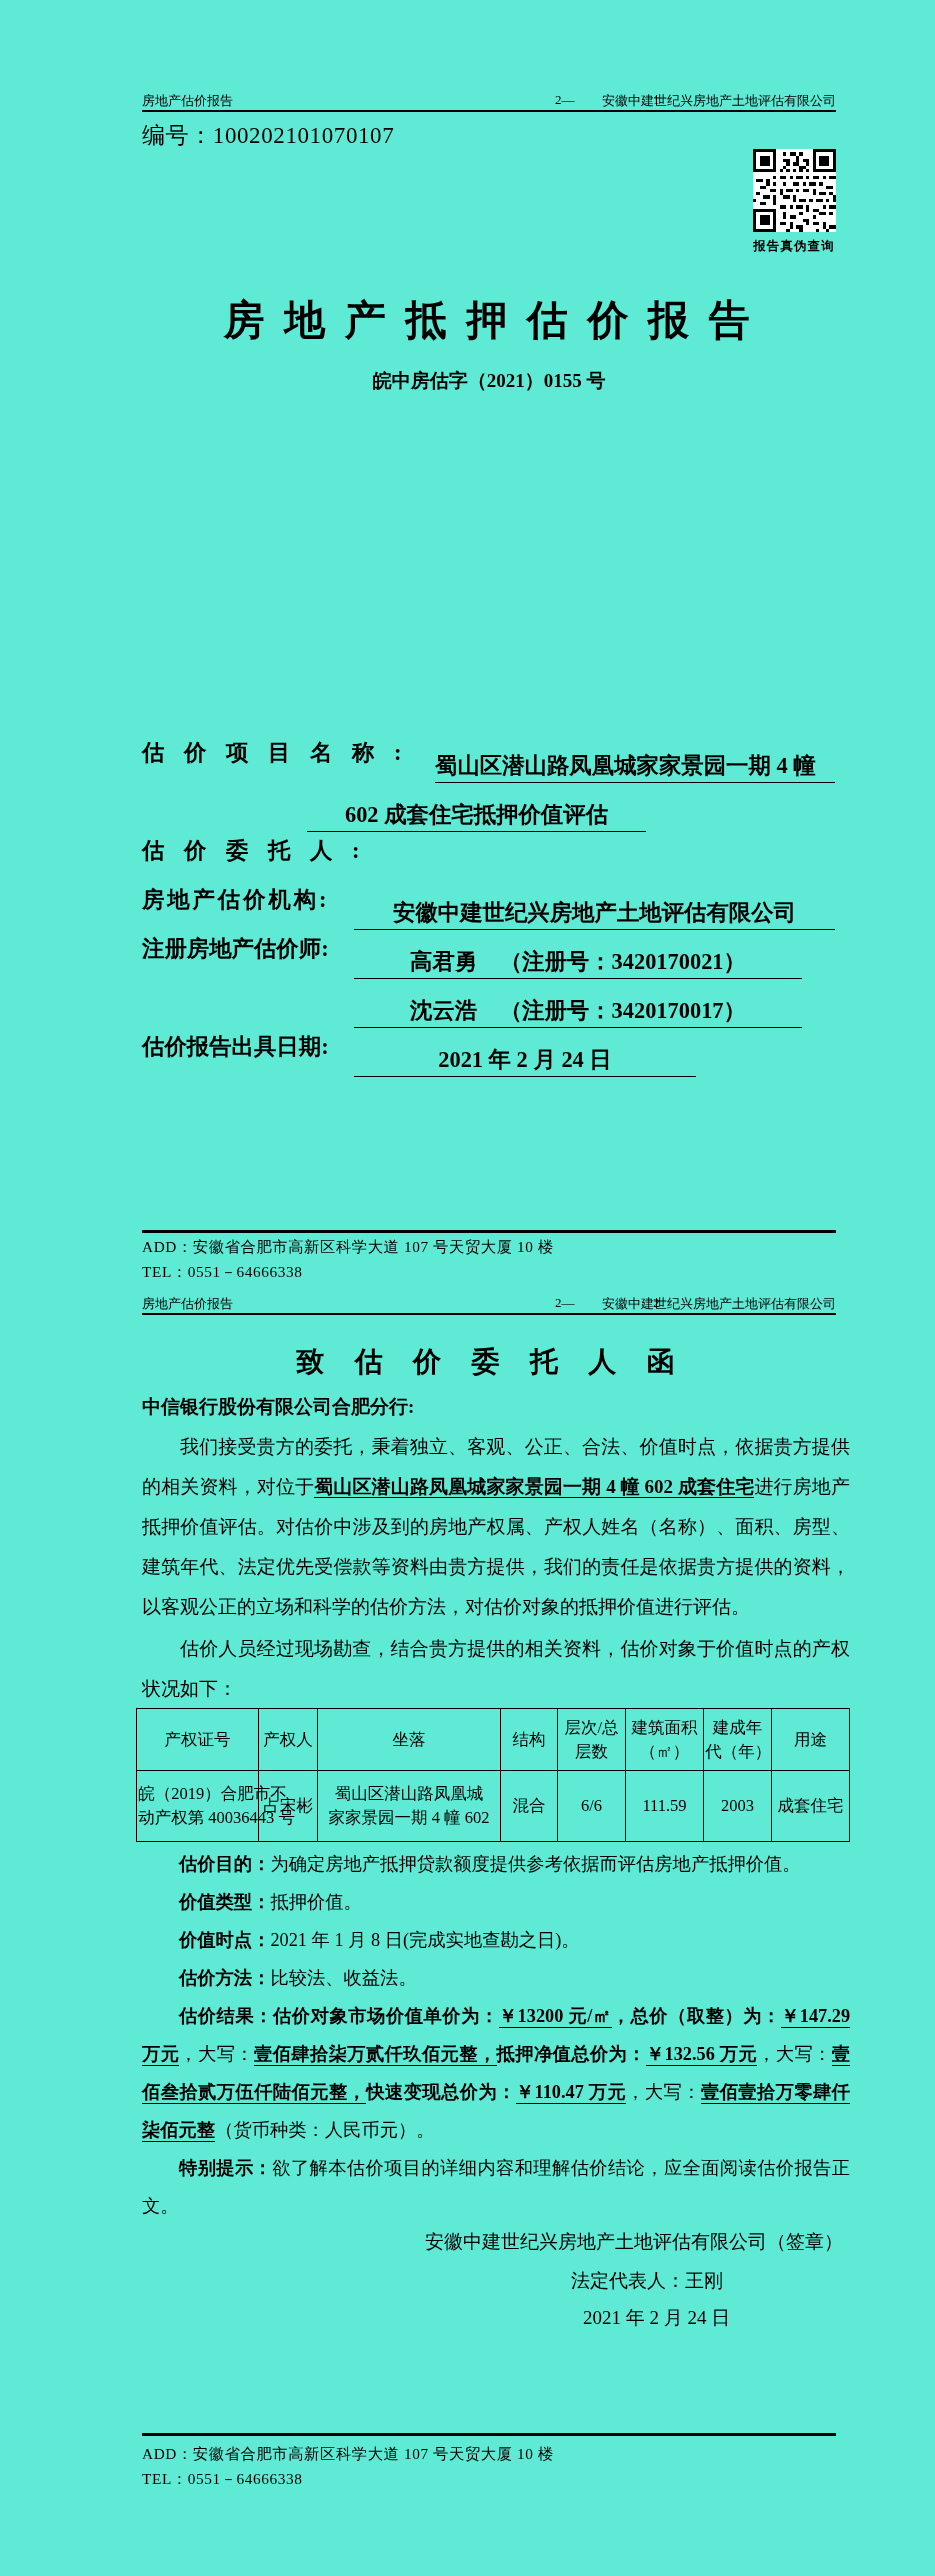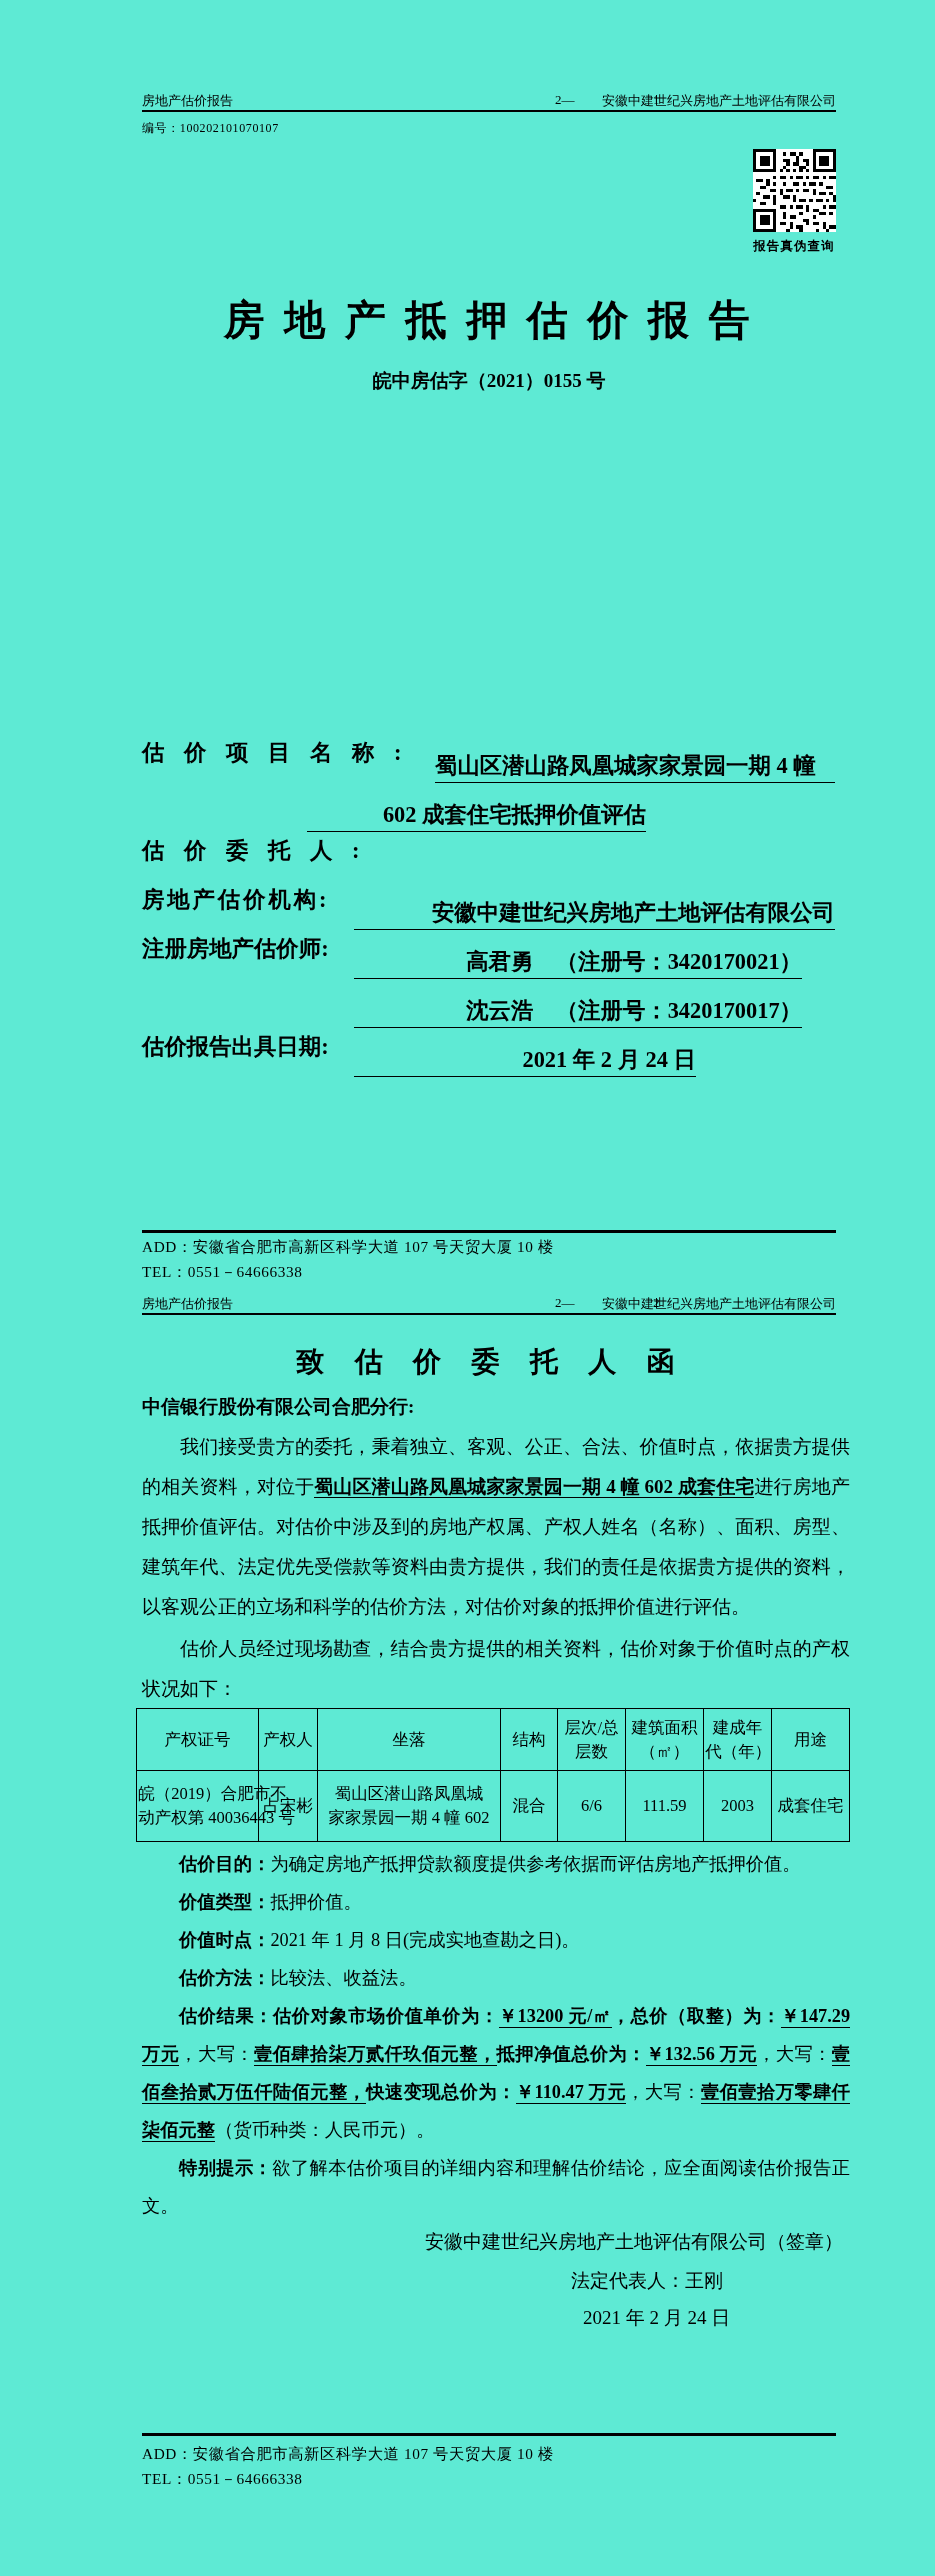--- a/index.html
+++ b/index.html
@@ -9,36 +9,36 @@
 
   
   .run-head { position:absolute; left:142px; width:694px; height:16.5px; font-size:13px; }
   .rh-left  { position:absolute; left:0; top:0; }
   .rh-mid   { position:absolute; left:413px; top:0; }
   .rh-pgno  { position:absolute; left:511px; top:0; }
   .rh-right { position:absolute; right:0; top:0; }
   .head-rule { position:absolute; left:142px; width:694px; height:2.4px; background:#000; }
 
   
-  .report-no { position:absolute; left:142px; top:120px; font-size:12px; letter-spacing:0.6px; }
+  .report-no { position:absolute; left:142px; top:120px; font-size:23px; letter-spacing:0.6px; }
   .qr-box { position:absolute; left:753px; top:149px; width:83px; height:83px; }
   .qr-box svg { width:100%; height:100%; display:block; }
   .qr-cap { position:absolute; left:749px; top:238px; width:90px; text-align:center;
             font-size:12.4px; font-weight:bold; letter-spacing:1.2px; }
   .big-title { position:absolute; left:142px; top:293px; width:694px; text-align:center;
                font-size:41px; font-weight:bold; letter-spacing:4.7px; white-space:nowrap; }
   .doc-num { position:absolute; left:142px; top:368px; width:694px; text-align:center;
              font-size:19px; font-weight:bold; }
 
   .cover-fields { position:absolute; left:142px; top:734px; width:694px; }
   .cf-row { position:relative; height:49px; font-size:22.4px; font-weight:bold; }
   .cf-label { position:absolute; left:0; bottom:15px; white-space:nowrap; }
   .cf-label.sp { letter-spacing:3.5px; word-spacing:7px; }
   .cf-value { position:absolute; bottom:0; border-bottom:1.8px solid #000; padding-bottom:1.2px;
-              white-space:nowrap; text-align:right; }
+              white-space:nowrap; text-align:center; }
   .r1 .cf-value { left:293px; width:400px; text-align:left; }
   .r2 .cf-value { left:165px; width:339px; }
   .r3 .cf-value { left:268px; width:425px; }
   .r4 .cf-value { left:212px; width:481px; }
   .r5 .cf-value { left:212px; width:448px; }
   .r6 .cf-value { left:212px; width:448px; }
   .r7 .cf-value { left:212px; width:342px; }
 
   .foot-rule { position:absolute; left:142px; width:694px; height:2.9px; background:#000; }
   .foot-line { position:absolute; left:142px; font-size:15.3px; letter-spacing:0.6px; }

